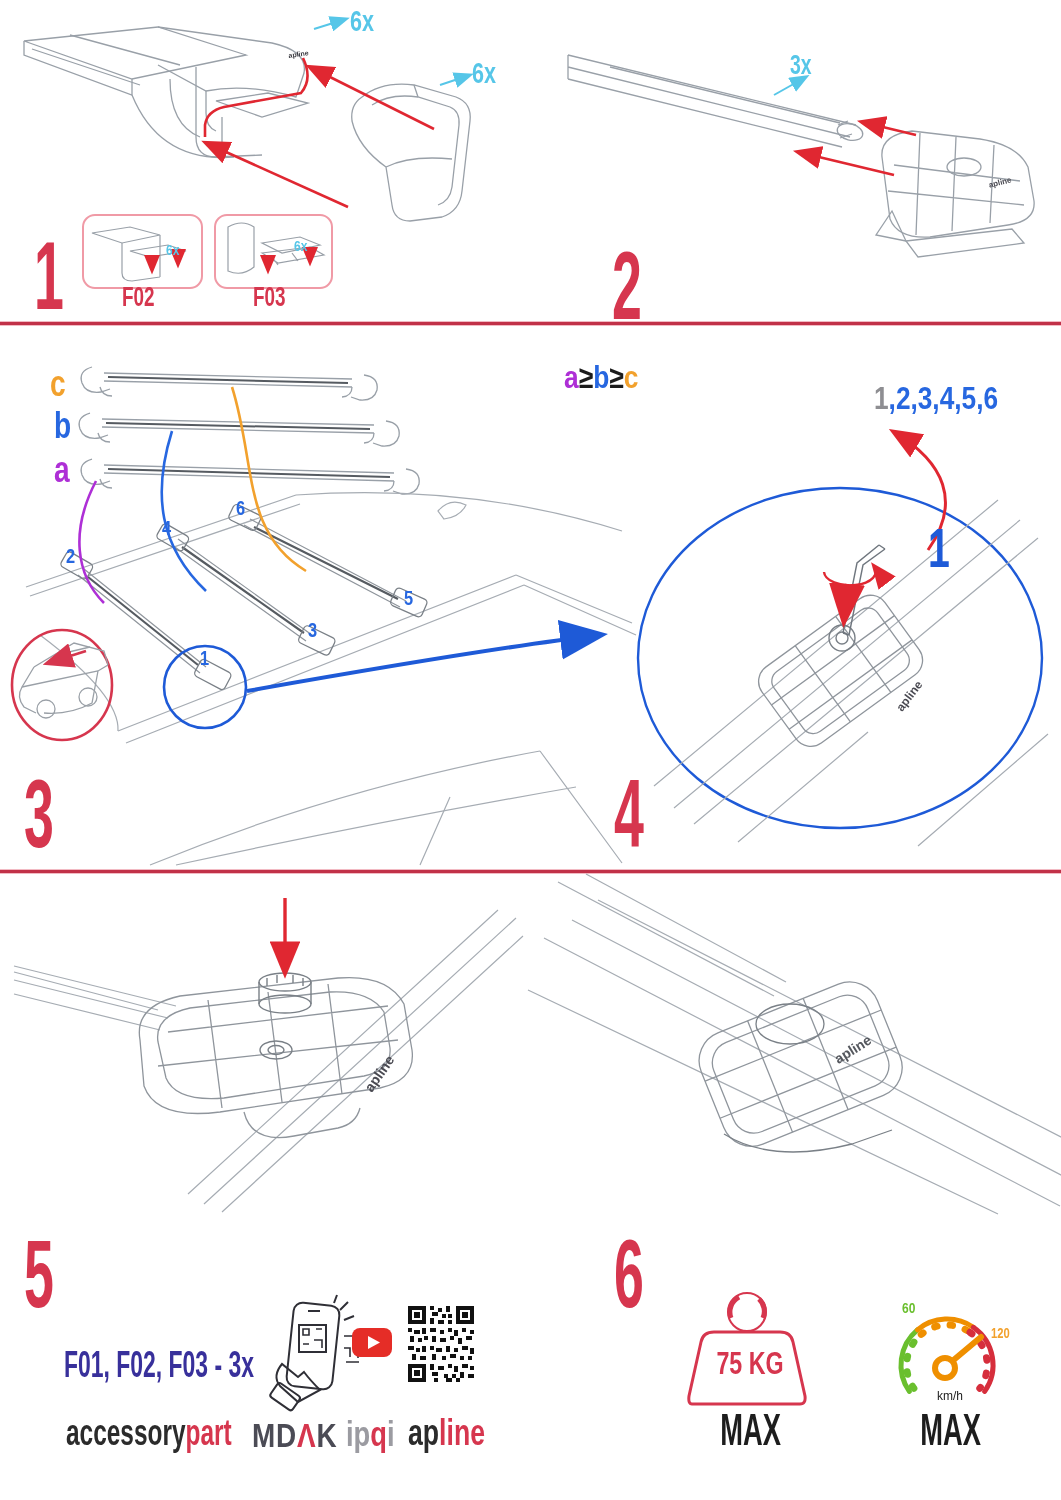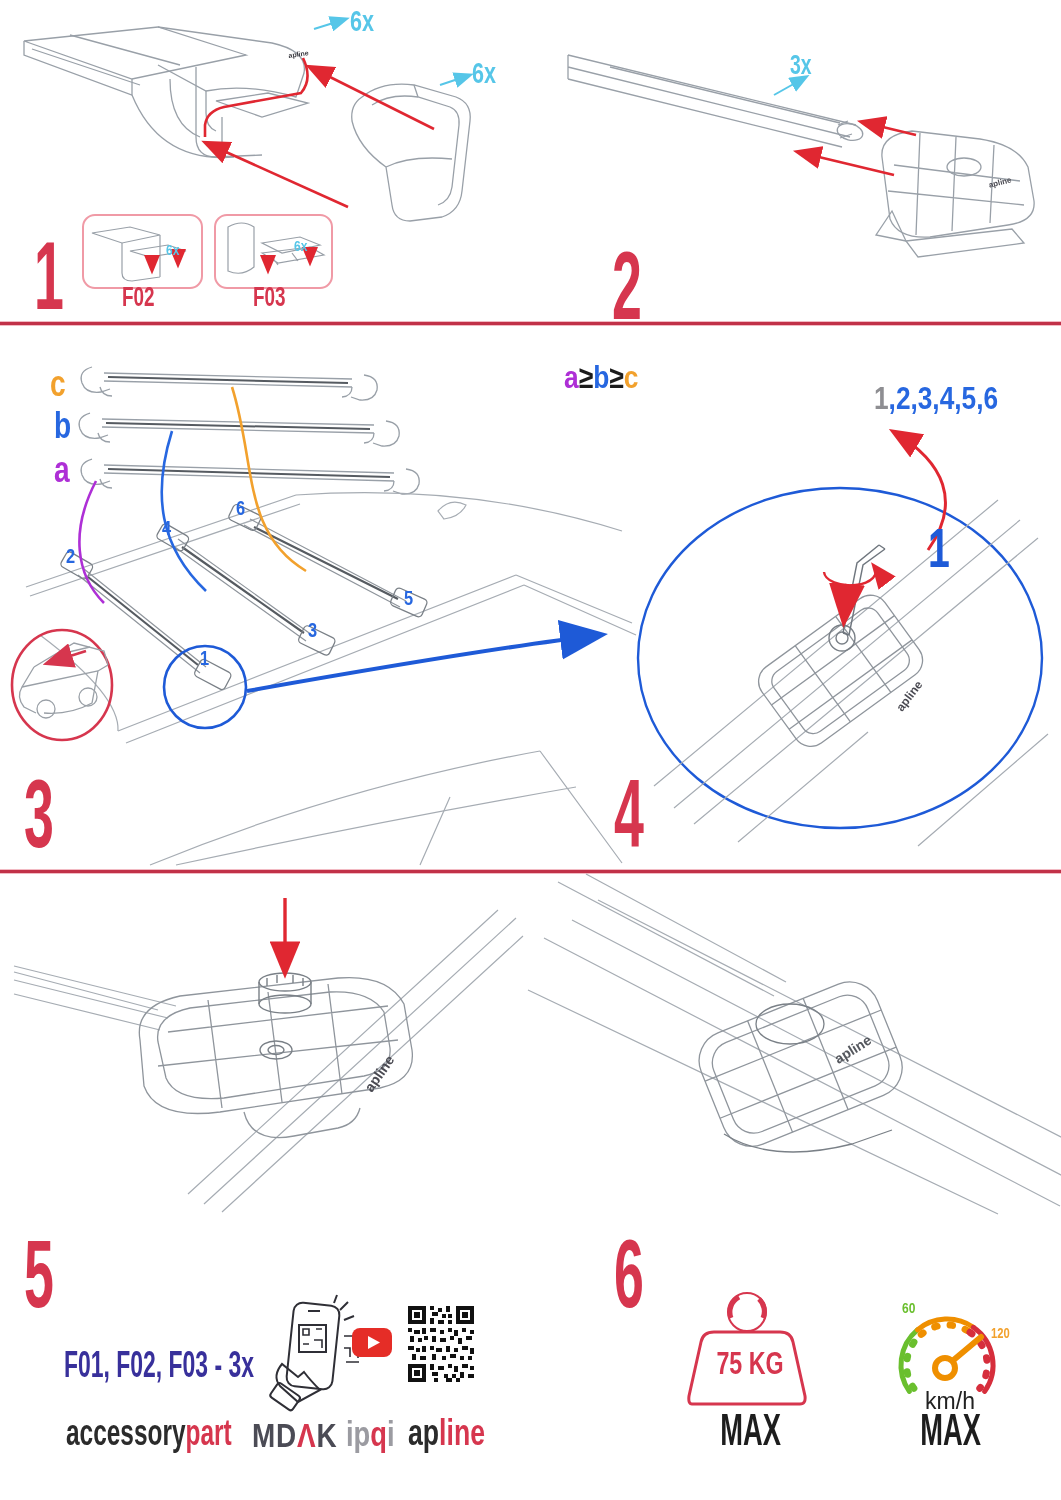--- a/index.html
+++ b/index.html
@@ -368,16 +368,16 @@
       <path d="M91.4,32.3 A46,46 0 0 1 102.7,96.4" stroke="#D62E3C" stroke-width="5"></path>
       <path d="M31.9,93.3 A40,40 0 0 1 39.2,39.4" stroke="#6ABF2E" stroke-width="7" stroke-dasharray="2.5 13"></path>
       <path d="M39.2,39.4 A40,40 0 0 1 88.0,37.3" stroke="#EF8F00" stroke-width="7" stroke-dasharray="2.5 13"></path>
       <path d="M88.0,37.3 A40,40 0 0 1 97.8,93.3" stroke="#D62E3C" stroke-width="7" stroke-dasharray="2.5 13"></path>
       <path d="M68,68 L99,42" stroke="#EF8F00" stroke-width="6"></path>
       <circle cx="63" cy="73" r="10" fill="#ffffff" stroke="#EF8F00" stroke-width="6"></circle>
     </g>
   </svg>
   <div class="t" style="left:902px;top:1300px;font-size:15px;font-weight:700;color:#6ABF2E;transform:scaleX(.8)">60</div>
   <div class="t" style="left:991px;top:1326px;font-size:14px;font-weight:700;color:#F2A12D;transform:scaleX(.8)">120</div>
-  <div class="t ctr" style="left:902px;top:1390px;width:96px;font-size:23px;font-weight:400;color:#222222">km/h</div>
+  <div class="t ctr" style="left:902px;top:1390px;width:96px;font-size:12px;font-weight:400;color:#222222">km/h</div>
   <div class="t ctr" style="left:902px;top:1408px;width:96px;font-size:44px;font-weight:700;color:#1D1D1D;transform:scaleX(.62)">MAX</div>
 
 </div>
 
 </body></html>

